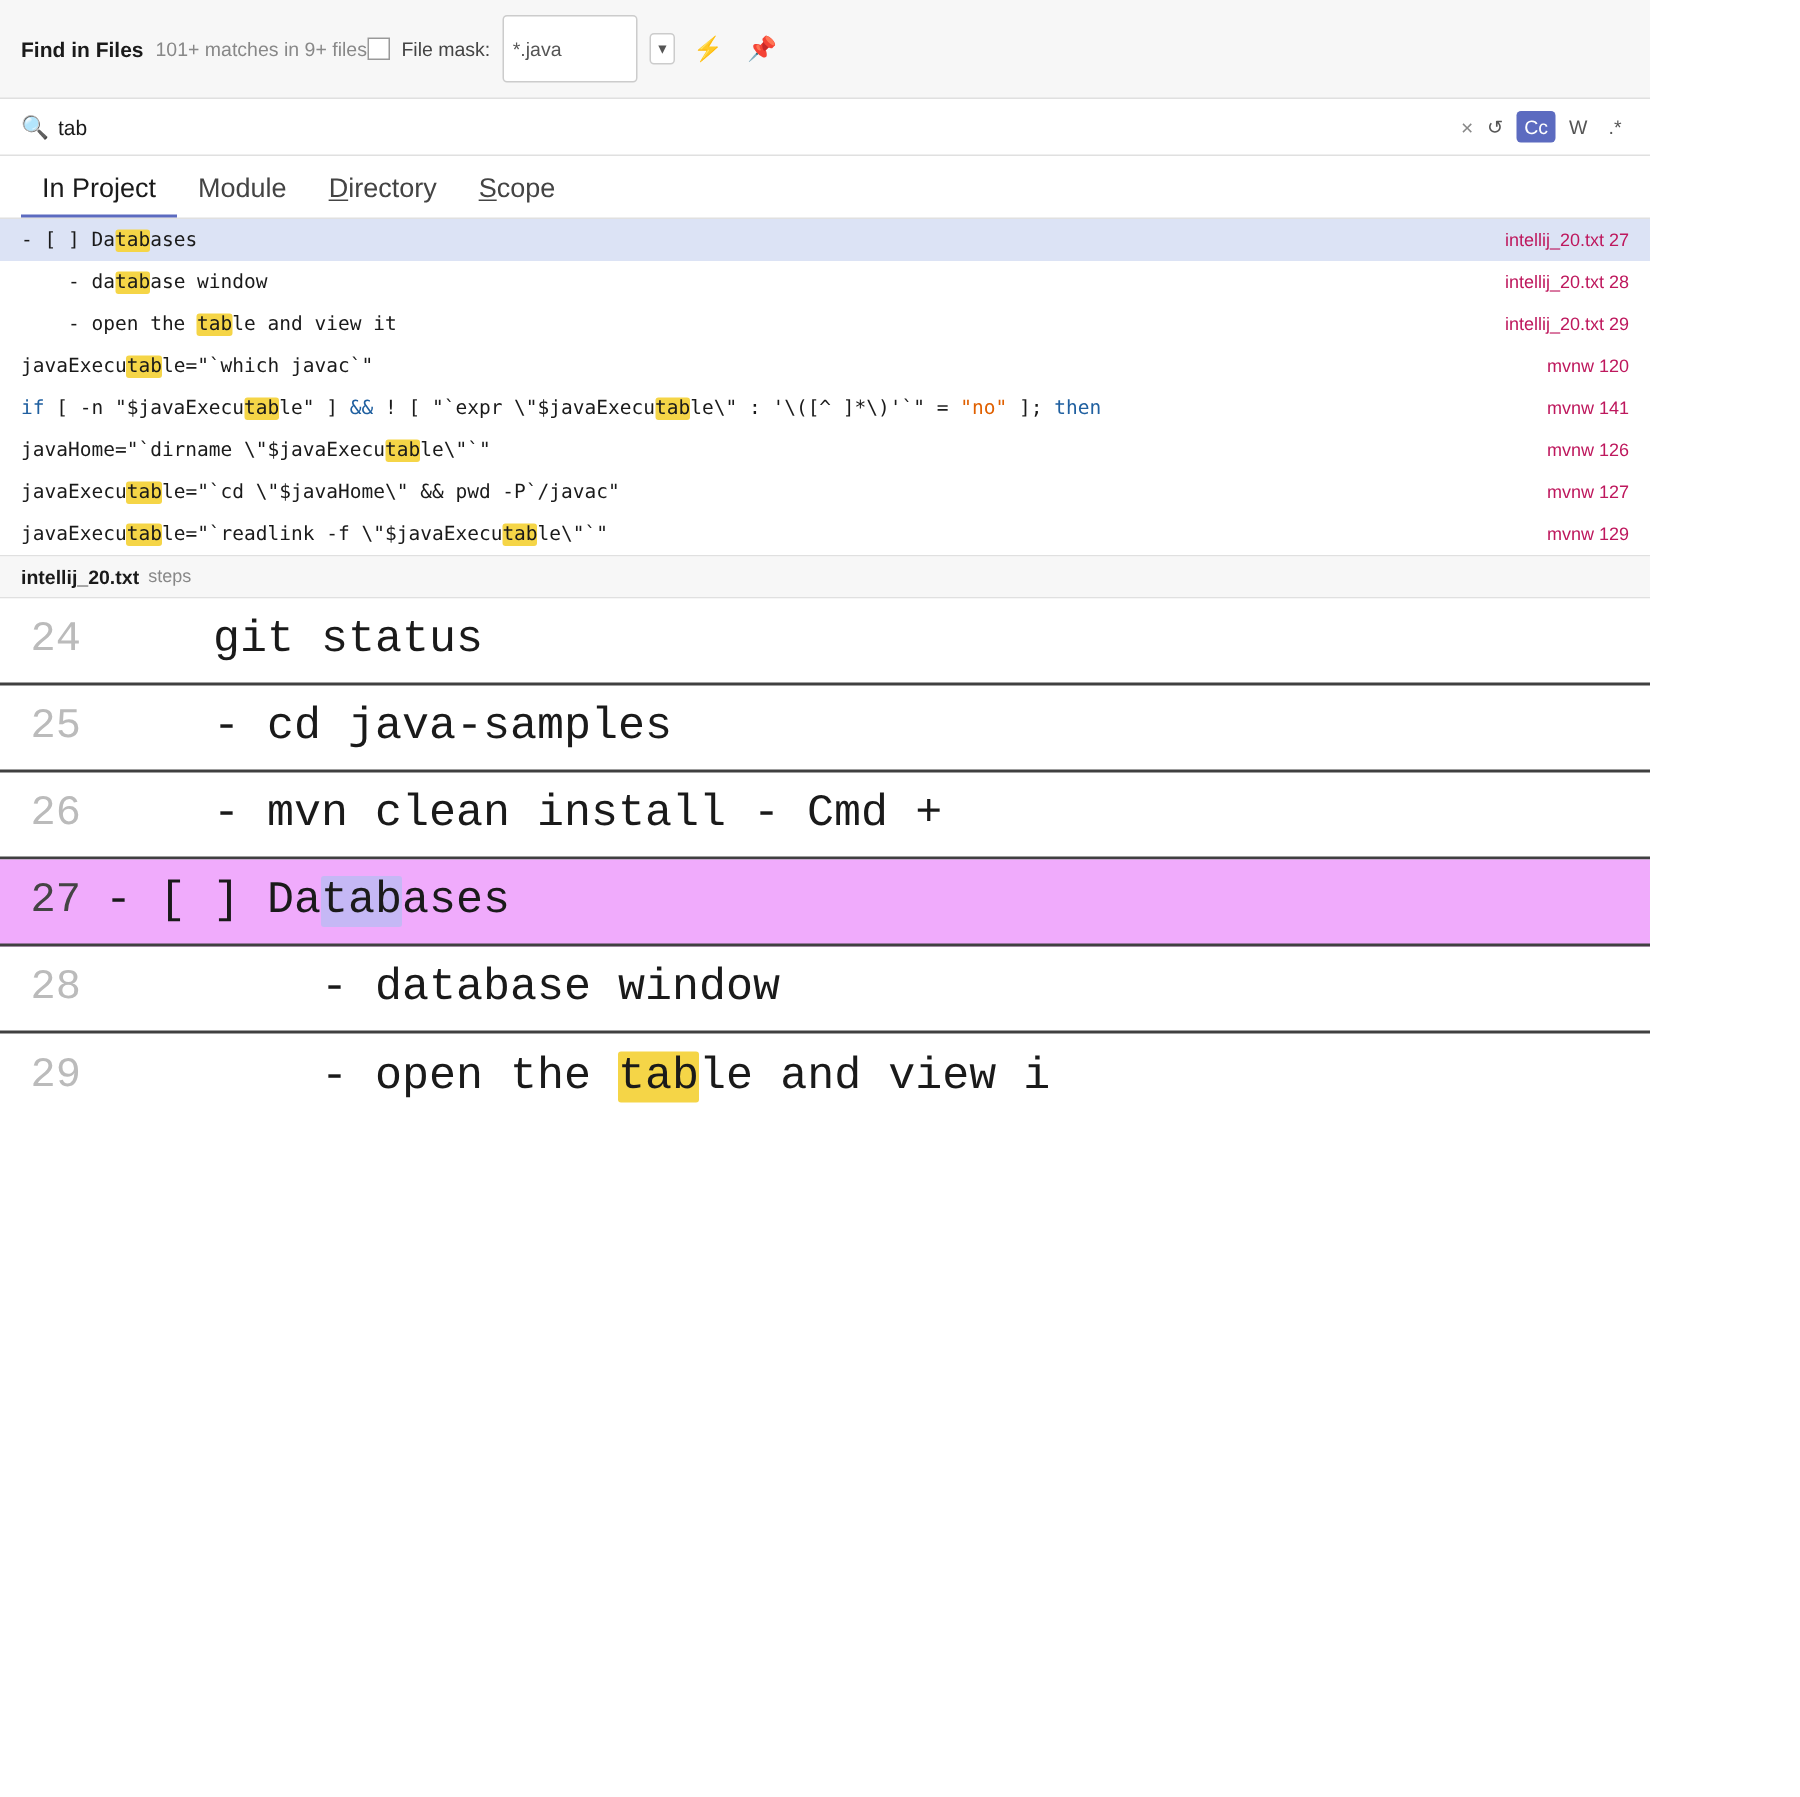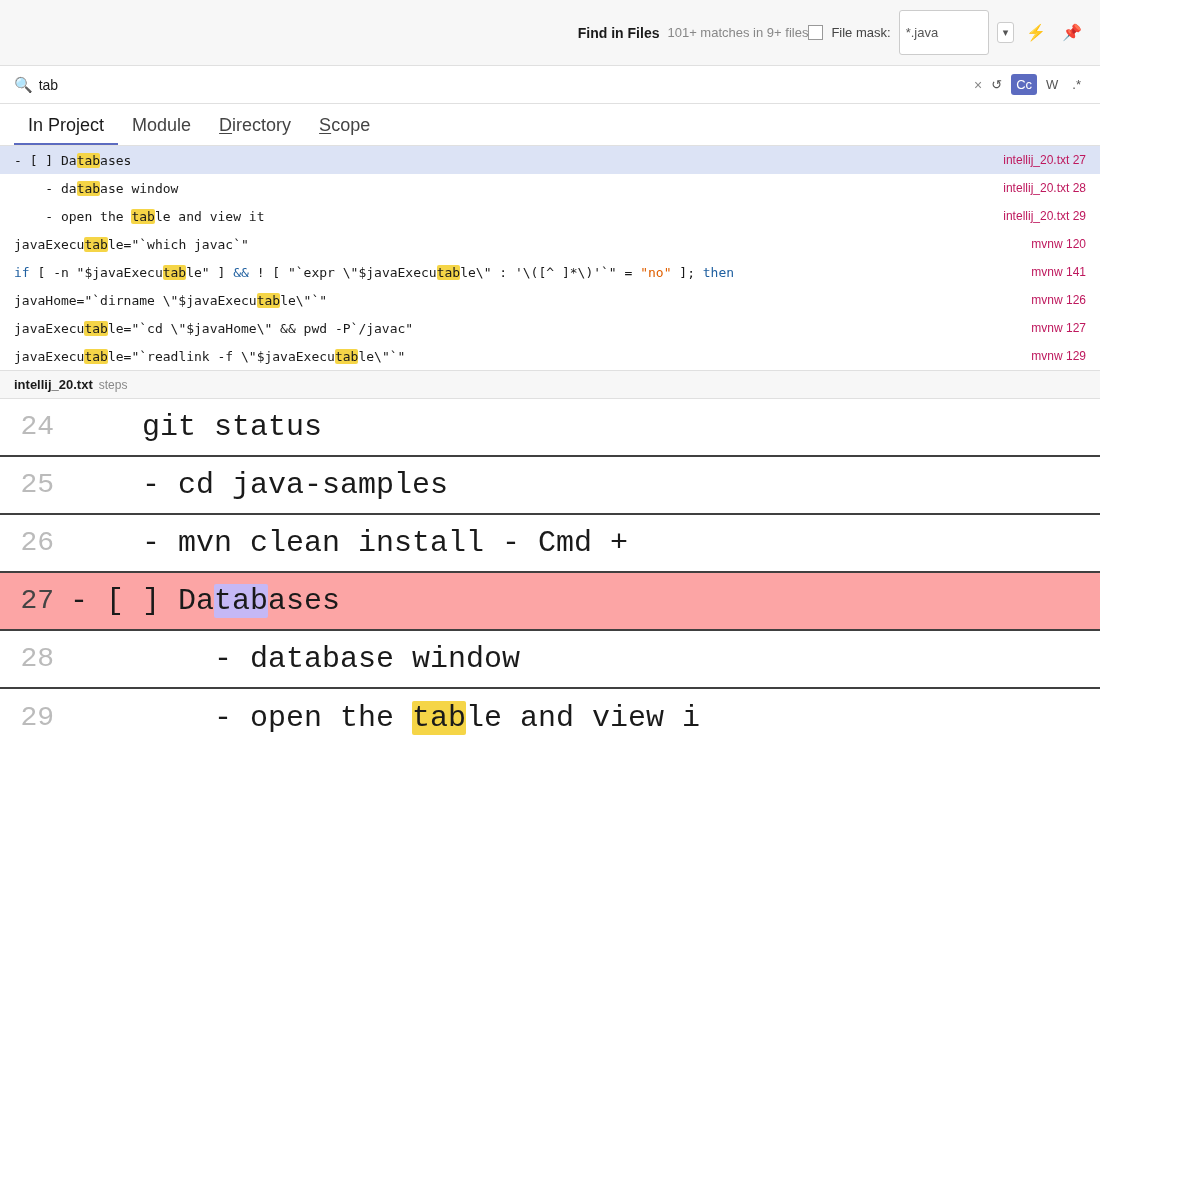--- a/index.html
+++ b/index.html
@@ -7,21 +7,21 @@
       font-family: -apple-system, BlinkMacSystemFont, "Segoe UI", sans-serif;
       background: #ffffff;
       width: 1100px;
       overflow-x: hidden;
     }
 
     
     .header {
       display: flex;
       align-items: center;
-      justify-content: flex-end;
+      justify-content: flex-start;
       padding: 10px 14px;
       border-bottom: 1px solid #e0e0e0;
       background: #f7f7f7;
     }
     .header-left {
       display: flex;
       align-items: center;
       gap: 8px;
     }
     .header-title {
@@ -184,21 +184,20 @@
     }
     .result-text .kw-blue { color: #2060a0; }
     .result-text .kw-string { color: #e06000; }
 
     
     .preview-section {
       border-top: 1px solid #e0e0e0;
     }
     .preview-header {
       display: flex;
-      align-items: center;
       gap: 6px;
       padding: 6px 14px;
       background: #f7f7f7;
       border-bottom: 1px solid #e0e0e0;
     }
     .preview-filename {
       font-size: 13px;
       font-weight: 600;
       color: #1a1a1a;
     }
@@ -231,21 +230,21 @@
       line-height: 1;
     }
     .line-content {
       font-size: 30px;
       color: #1a1a1a;
       padding: 8px 0;
       line-height: 1.2;
       white-space: nowrap;
     }
     .preview-line.highlighted-line {
-      background: #fca5a5;
+      background: #f0abfc;
     }
     .prev-highlight {
       background: #c5b8f5;
       border-radius: 2px;
     }
     .prev-highlight-yellow {
       background: #f5d547;
       border-radius: 2px;
     }
     .line-number-dark {

